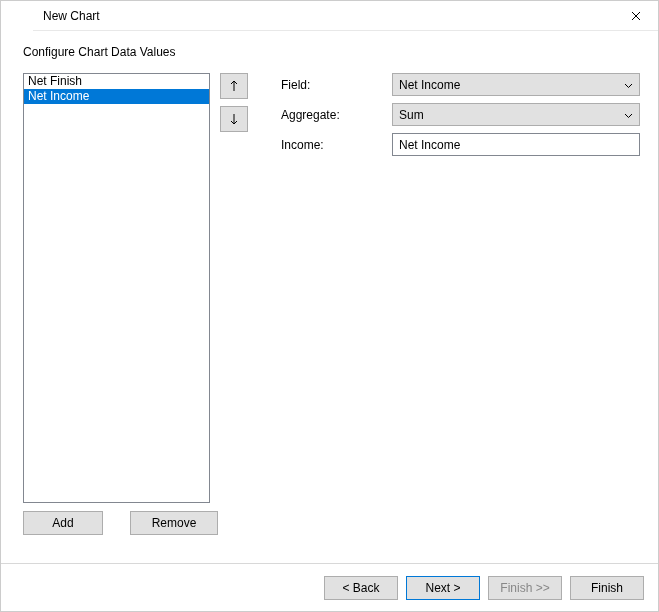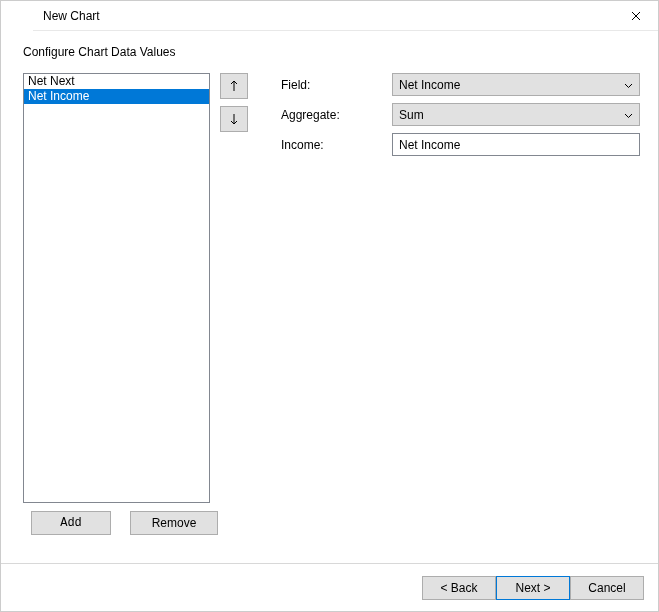--- a/index.html
+++ b/index.html
@@ -99,21 +99,21 @@
     .btn-add, .btn-remove {
       position: absolute;
       top: 438px;
       height: 24px;
       border: 1px solid #adadad;
       background: #e1e1e1;
       text-align: center;
       line-height: 22px;
       cursor: pointer;
     }
-    .btn-add { left: 8px; width: 80px; font-family: Liberation Mono, monospace; }
+    .btn-add { left: 0; width: 80px; }
     .btn-remove { left: 107px; width: 88px; }
     .form-area {
       position: absolute;
       left: 258px;
       top: 0;
       right: 0;
     }
     .form-row {
       display: flex;
       align-items: center;
@@ -162,20 +162,21 @@
       position: absolute;
       bottom: 0;
       left: 0;
       right: 0;
       height: 48px;
       border-top: 1px solid #d8d8d8;
       display: flex;
       justify-content: flex-end;
       align-items: center;
       padding-right: 14px;
+      gap: 8px;
     }
     .footer-btn {
       min-width: 74px;
       height: 24px;
       border: 1px solid #adadad;
       background: #e1e1e1;
       text-align: center;
       line-height: 22px;
       cursor: pointer;
       padding: 0 10px;
@@ -198,21 +199,21 @@
         <path d="M1 1 L9 9 M9 1 L1 9"></path>
       </svg>
   </div>
 </div>
 
 <div class="subtitle">Configure Chart Data Values</div>
 
 <div class="content">
 
   <div class="listbox">
-    <div class="listbox-item">Net Next</div>
+    <div class="listbox-item">Net Finish</div>
     <div class="listbox-item selected">Net Income</div>
   </div>
 
   <div class="arrow-btn arrow-up">
     <svg viewBox="0 0 8 12">
         <path d="M4 1 L4 11 M4 1 L1 4 M4 1 L7 4"></path>
       </svg>
   </div>
   <div class="arrow-btn arrow-down">
     <svg viewBox="0 0 8 12">
@@ -246,14 +247,15 @@
       <div class="form-label">Income:</div>
       <input class="form-input" type="text" value="Net Income" style="">
     </div>
   </div>
 
 </div>
 
 <div class="footer">
   <div class="footer-btn">&lt; Back</div>
   <div class="footer-btn default">Next &gt;</div>
-  <div class="footer-btn">Cancel</div>
+  <div class="footer-btn disabled">Finish &gt;&gt;</div>
+  <div class="footer-btn">Finish</div>
 </div>
 
 </body></html>

